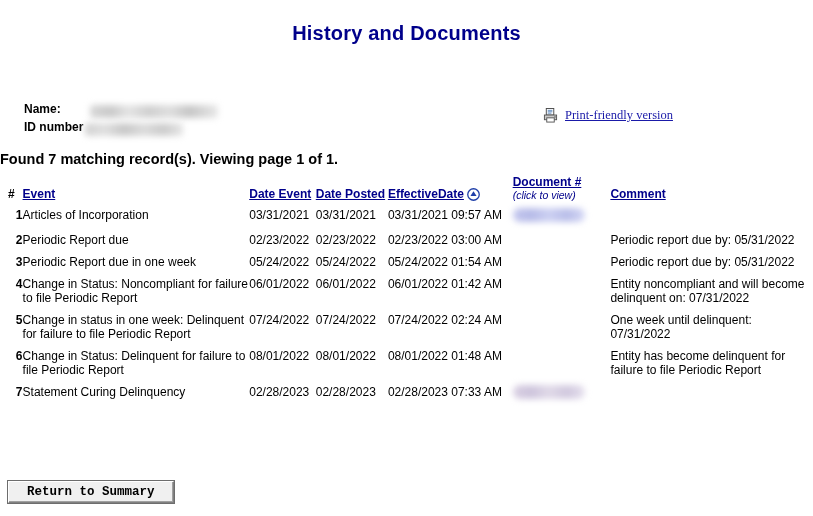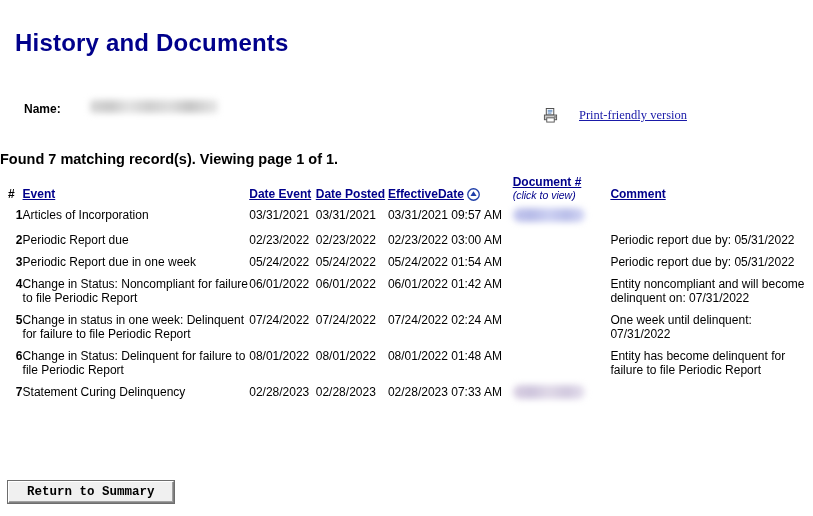--- a/index.html
+++ b/index.html
@@ -12,39 +12,39 @@
     height: 516px;
     overflow: hidden;
     font-family: "Liberation Sans", sans-serif;
     font-size: 12px;
     color: #000000;
     position: relative;
   }
 
   
   .page-title {
-    text-align: left;
+    text-align: center;
     color: #00008b;
-    font-size: 24px;
-    font-weight: bold;
-    margin: 15px;
+    font-size: 20px;
+    font-weight: bold;
+    margin: 8px;
     padding-top: 14px;
     letter-spacing: 0.2px;
   }
 
   
   .identity-block {
     position: absolute;
     left: 24px;
     top: 100px;
     font-size: 12px;
   }
   .identity-row {
     display: flex;
-    align-items: flex-start;
+    align-items: flex-end;
     height: 18px;
     line-height: 18px;
   }
   .identity-label {
     font-weight: bold;
     white-space: nowrap;
   }
   .redact {
     display: inline-block;
     border-radius: 3px;
@@ -63,21 +63,21 @@
     background: linear-gradient(90deg,#d2d2d2 0%,#e0e0e0 20%,#c8c8c8 40%,#dcdcdc 60%,#cccccc 80%,#e6e6e6 100%);
   }
 
   
   .print-link-wrap {
     position: absolute;
     left: 543px;
     top: 108px;
     display: flex;
     align-items: center;
-    gap: 21px;
+    gap: 7px;
   }
   .printer-icon { width: 15px; height: 15px; display: block; }
   .print-link {
     color: #1a1aa8;
     font-family: "Liberation Serif", serif;
     font-size: 12.5px;
     text-decoration: underline;
     cursor: pointer;
   }
 
@@ -182,20 +182,24 @@
 </style>
 </head>
 <body>
 
 <h1 class="page-title">History and Documents</h1>
 
 <div class="identity-block">
   <div class="identity-row">
     <span class="identity-label">Name:</span>
     <span class="redact redact-name"></span>
+  </div>
+  <div class="identity-row">
+    <span class="identity-label">ID number</span>
+    <span class="redact redact-id"></span>
   </div>
 </div>
 
 <div class="print-link-wrap">
   <span>
     <svg class="printer-icon" viewBox="0 0 16 16" xmlns="http://www.w3.org/2000/svg">
       <rect x="3.5" y="0.5" width="8" height="7" fill="#ffffff" stroke="#4a4a4a" stroke-width="1"></rect>
       <line x1="5" y1="2.5" x2="10" y2="2.5" stroke="#3a6fb0" stroke-width="0.8"></line>
       <line x1="5" y1="4" x2="10" y2="4" stroke="#3a6fb0" stroke-width="0.8"></line>
       <line x1="5" y1="5.5" x2="9" y2="5.5" stroke="#3a6fb0" stroke-width="0.8"></line>

